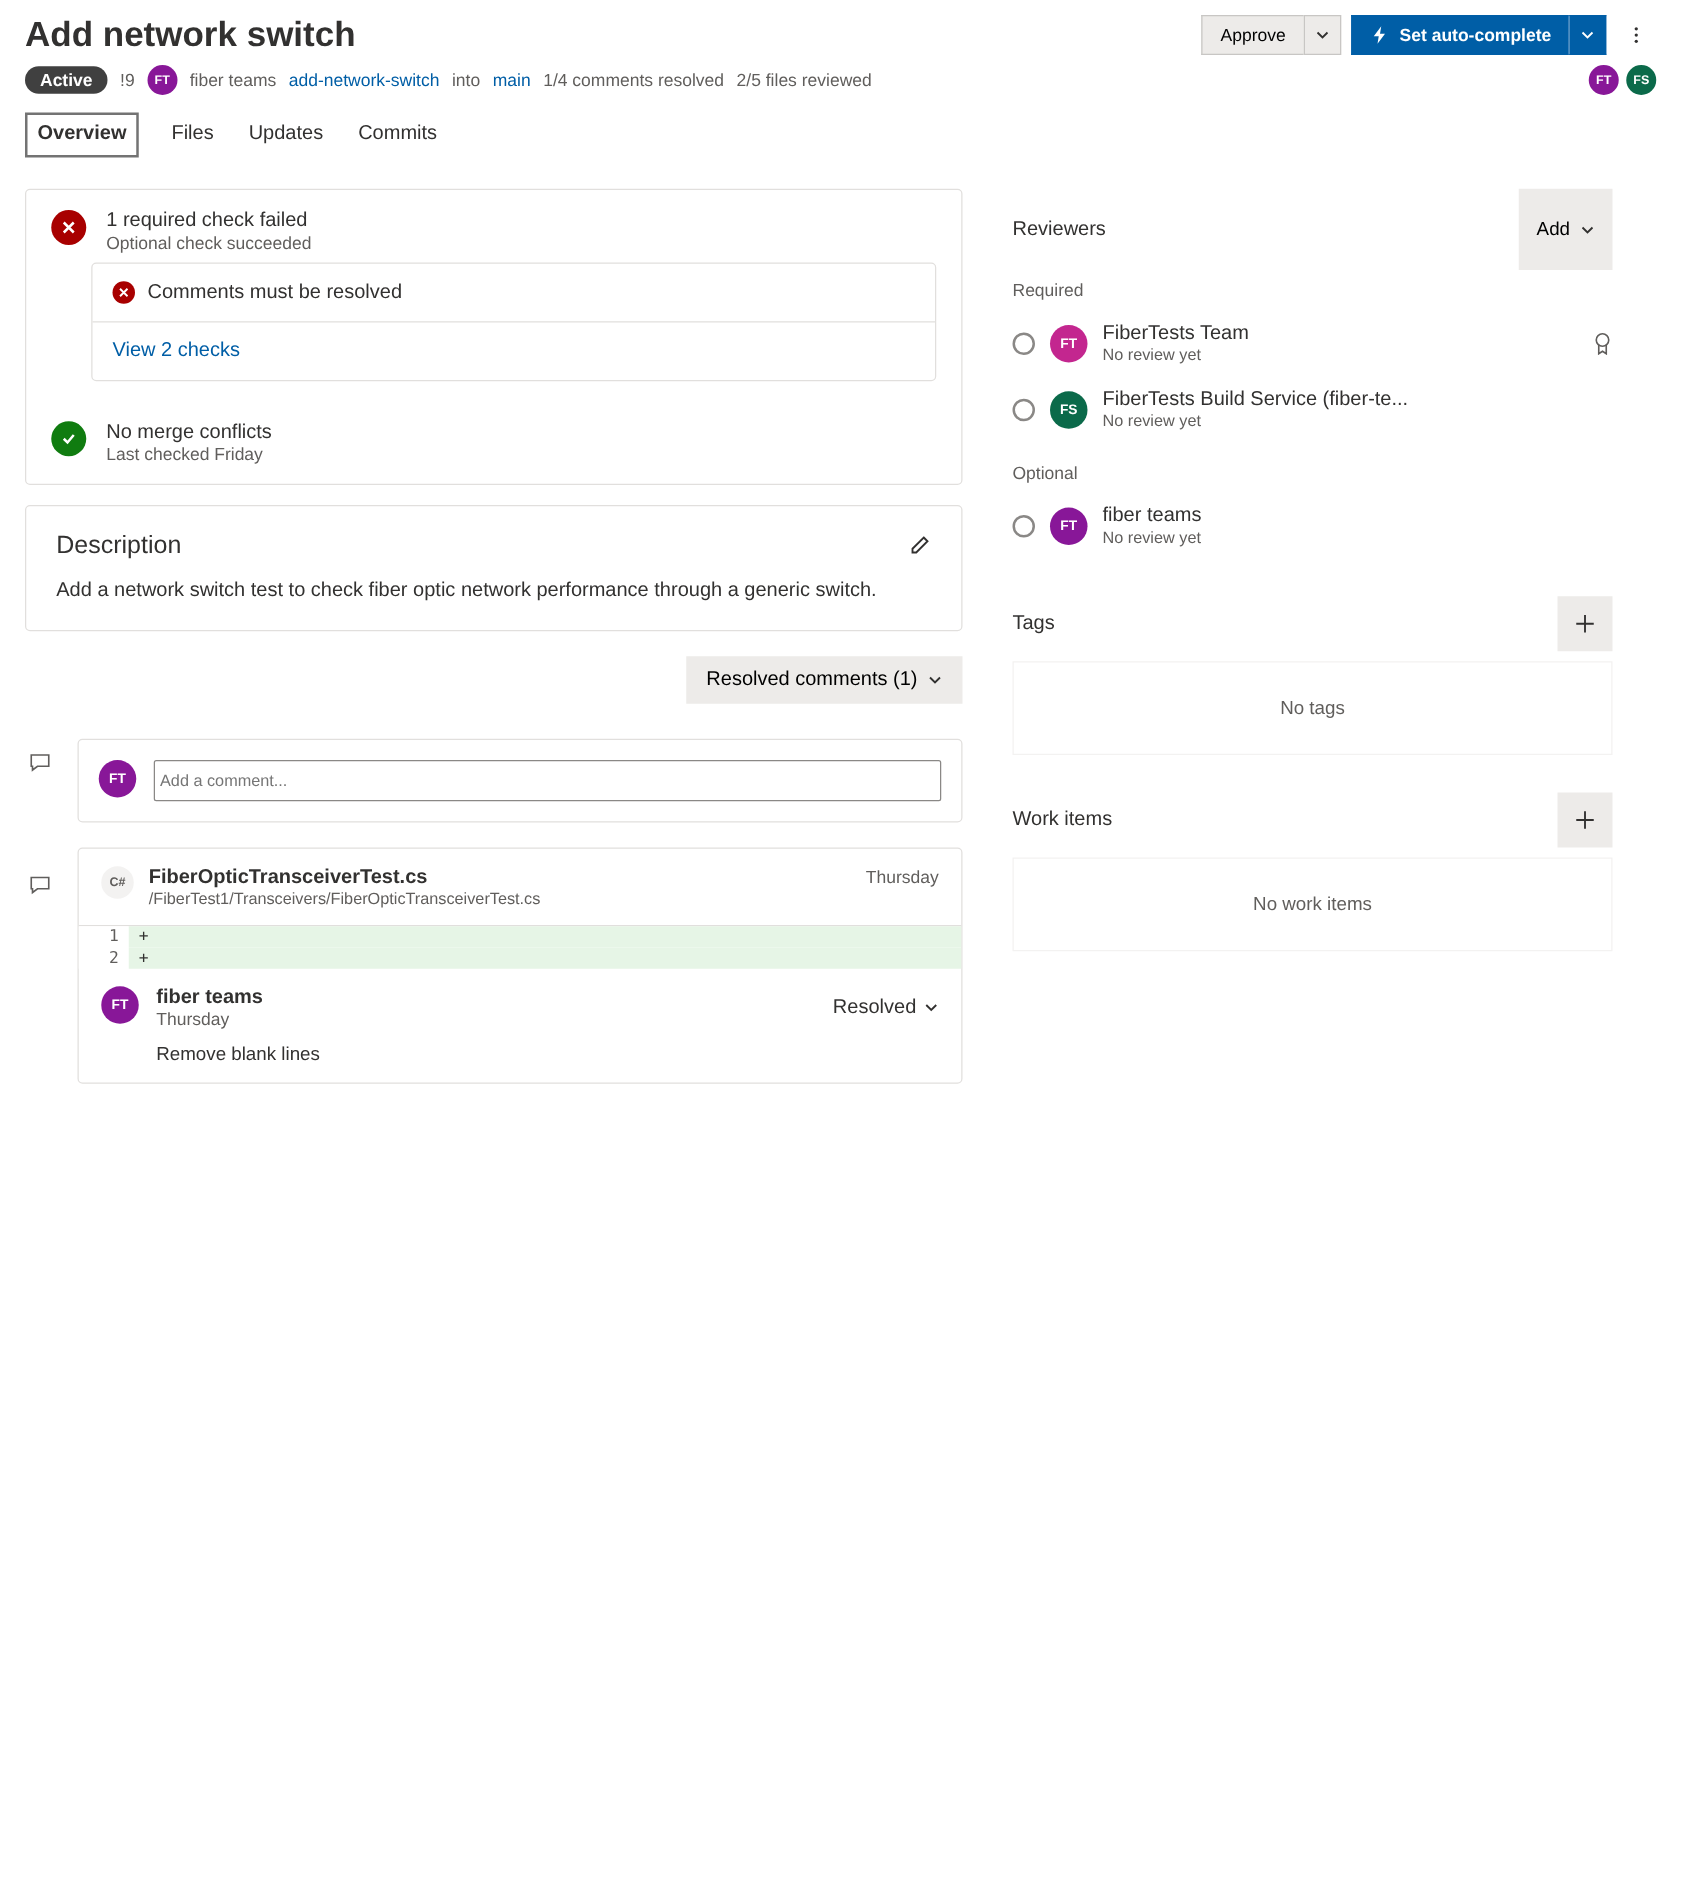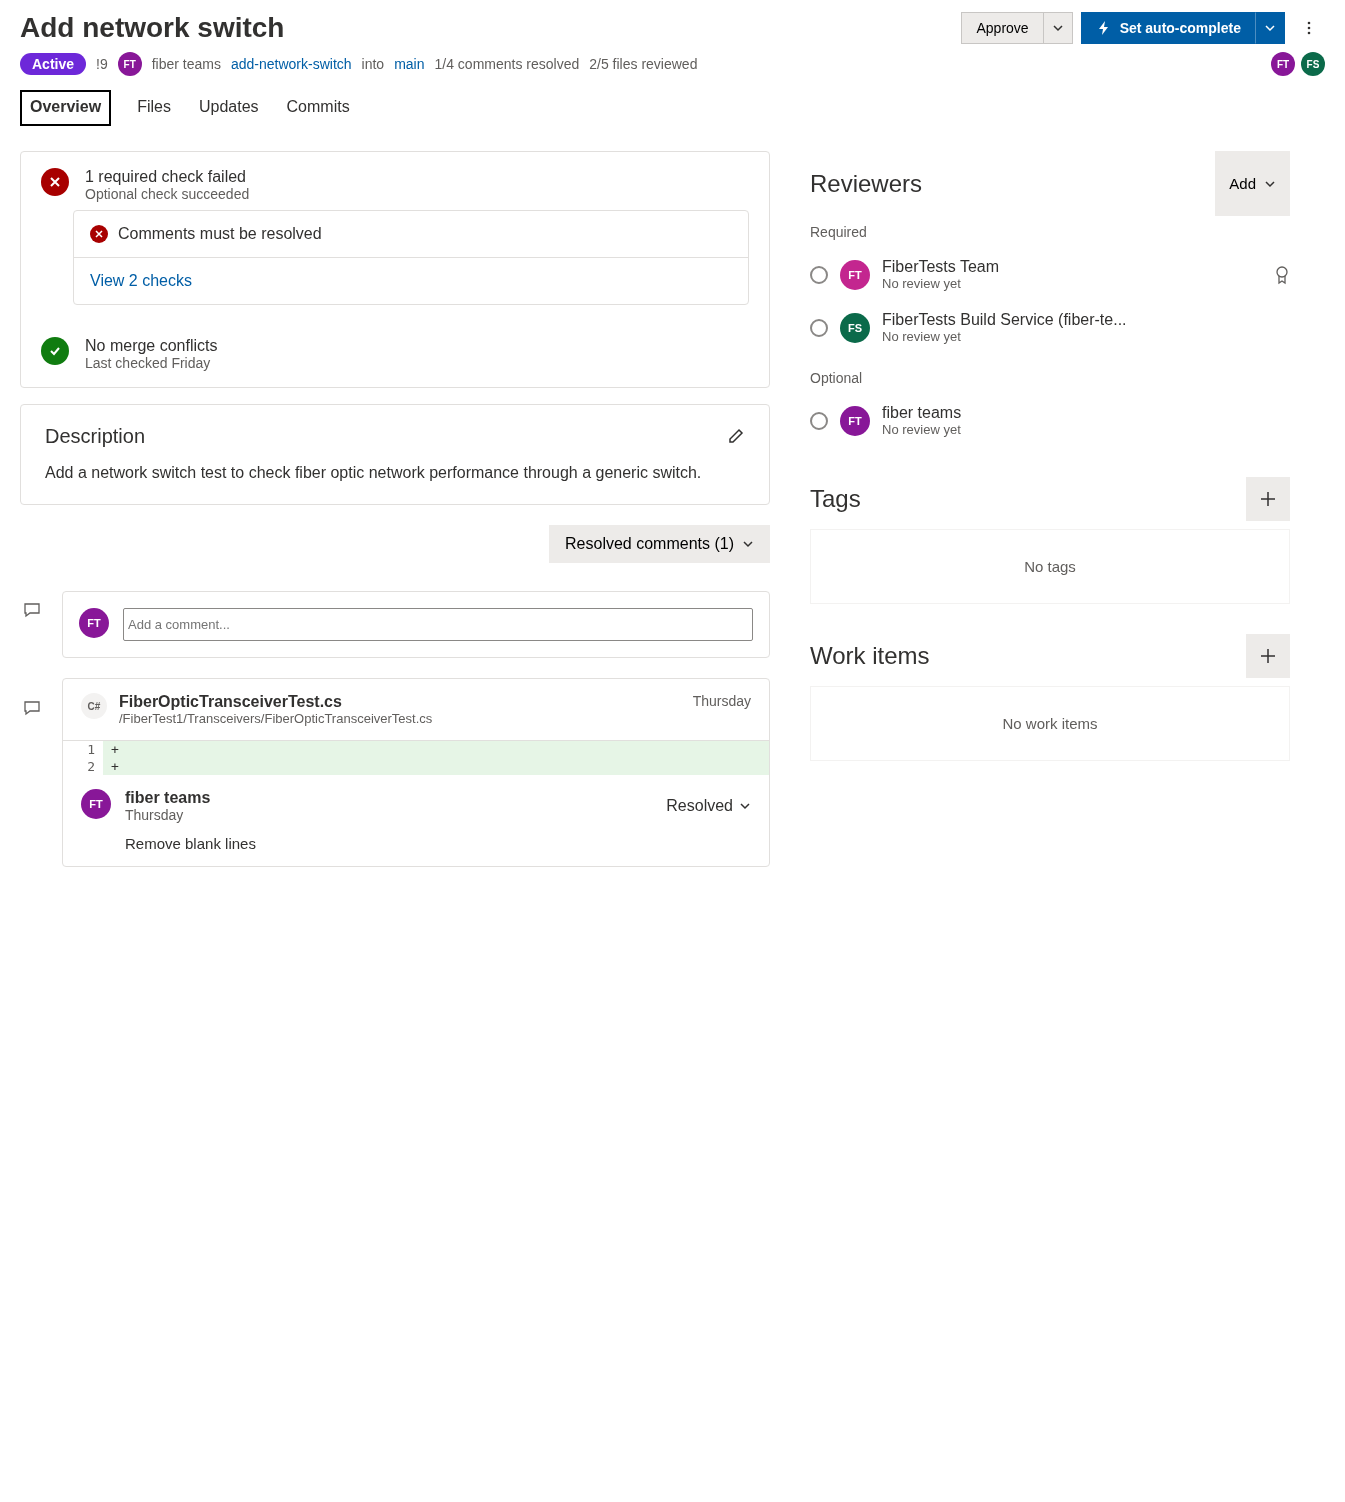--- a/index.html
+++ b/index.html
@@ -17,31 +17,31 @@
   .btn { border: 1px solid #c8c6c4; background: #fff; padding: 6px 14px; font-size: 14px; cursor: pointer; display: inline-flex; align-items: center; gap: 8px; height: 32px; }
   .btn-group { display: flex; }
   .btn-group .btn:first-child { border-right: none; }
   .btn-group .btn.split { padding: 6px 8px; }
   .btn-gray { background: #edebe9; border-color: #c8c6c4; }
   .btn-blue { background: #005ea6; color: #fff; border-color: #005ea6; font-weight: 600; }
   .btn-blue.split { border-left: 1px solid rgba(255,255,255,0.3); }
   .btn-icon { border: none; background: transparent; width: 32px; height: 32px; display: inline-flex; align-items: center; justify-content: center; cursor: pointer; }
   .subheader { display: flex; align-items: center; gap: 10px; margin-bottom: 14px; justify-content: space-between; }
   .subheader-left { display: flex; align-items: center; gap: 10px; flex-wrap: wrap; }
-  .badge-active { background: #6d28d9; color: #fff; border-radius: 12px; padding: 3px 12px; font-size: 14px; font-weight: 600; }
+  .badge-active { background: #404040; color: #fff; border-radius: 12px; padding: 3px 12px; font-size: 14px; font-weight: 600; }
   .muted { color: #605e5c; }
   .link-blue { color: #005ea6; }
   .avatar { width: 24px; height: 24px; border-radius: 50%; display: inline-flex; align-items: center; justify-content: center; font-size: 10px; color: #fff; font-weight: 600; }
   .av-purple { background: #881798; }
   .av-green { background: #0b6a4a; }
   .av-pink { background: #c3268f; }
   .tabs { display: flex; gap: 24px; border-bottom: 1px solid transparent; margin-bottom: 24px; }
   .tab { padding: 8px 2px 10px 2px; font-size: 16px; cursor: pointer; color: #323130; position: relative; }
   .tab.active { font-weight: 600; border-bottom: 3px solid #0078d4; }
-  .tab.highlight-box { border: 2px solid #000000; padding: 6px 8px 8px 8px; }
+  .tab.highlight-box { border: 2px solid #737373; padding: 6px 8px 8px 8px; }
   .body-columns { display: flex; gap: 40px; align-items: flex-start; }
   .col-left { width: 750px; max-width: 750px; }
   .col-right { flex: 1; min-width: 0; max-width: 480px; }
   .card { border: 1px solid #e1dfdd; border-radius: 4px; background: #fff; margin-bottom: 16px; }
   .card-sec { padding: 16px 20px; border-bottom: 1px solid #e1dfdd; display: flex; gap: 16px; align-items: flex-start; }
   .card-sec:last-child { border-bottom: none; }
   .status-circle { width: 28px; height: 28px; min-width: 28px; border-radius: 50%; display: flex; align-items: center; justify-content: center; color: #fff; }
   .sc-red { background: #a80000; }
   .sc-blue { background: #0078d4; }
   .sc-green { background: #107c10; }
@@ -71,21 +71,21 @@
   .diff { font-family: Consolas, monospace; font-size: 13px; }
   .diff-row { display: flex; }
   .diff-ln { width: 40px; text-align: right; padding: 1px 8px; color: #605e5c; background: #fff; }
   .diff-content { flex:1; padding: 1px 8px; background: #e6f5e6; }
   .commenter { padding: 14px 18px; display: flex; gap: 14px; align-items: flex-start; }
   .commenter-body { flex: 1; }
   .commenter-head { display: flex; justify-content: space-between; align-items: center; }
   .commenter-name { font-weight: 600; font-size: 16px; }
   .resolved-btn { display:inline-flex; align-items:center; gap:6px; font-size: 16px; cursor:pointer; }
   .side-heading { display: flex; justify-content: space-between; align-items: center; margin-bottom: 8px; }
-  .side-title { font-size: 24px; color: #323130; }
+  .side-title { font-size: 16px; color: #323130; }
   .side-btn { background: #edebe9; border: none; padding: 24px 14px; font-size: 15px; cursor: pointer; display:inline-flex; align-items:center; gap:8px; }
   .side-sublabel { color: #605e5c; font-size: 14px; margin-bottom: 8px; margin-top: 8px; }
   .reviewer-row { display: flex; align-items: center; gap: 12px; padding: 10px 0; }
   .ring { width: 18px; height: 18px; border: 2px solid #8a8886; border-radius: 50%; }
   .reviewer-info { flex: 1; min-width: 0; }
   .reviewer-name { font-size: 16px; color: #323130; white-space: nowrap; overflow: hidden; text-overflow: ellipsis; }
   .reviewer-sub { color: #605e5c; font-size: 13px; }
   .empty-box { background: #fff; border: 1px solid #f3f2f1; text-align: center; padding: 28px; color: #605e5c; margin-top: 8px; font-size: 15px; }
   .icon-sq { border:none; background:#edebe9; width:44px; height:44px; display:inline-flex; align-items:center; justify-content:center; cursor:pointer; }
   .side-block { margin-bottom: 30px; }

